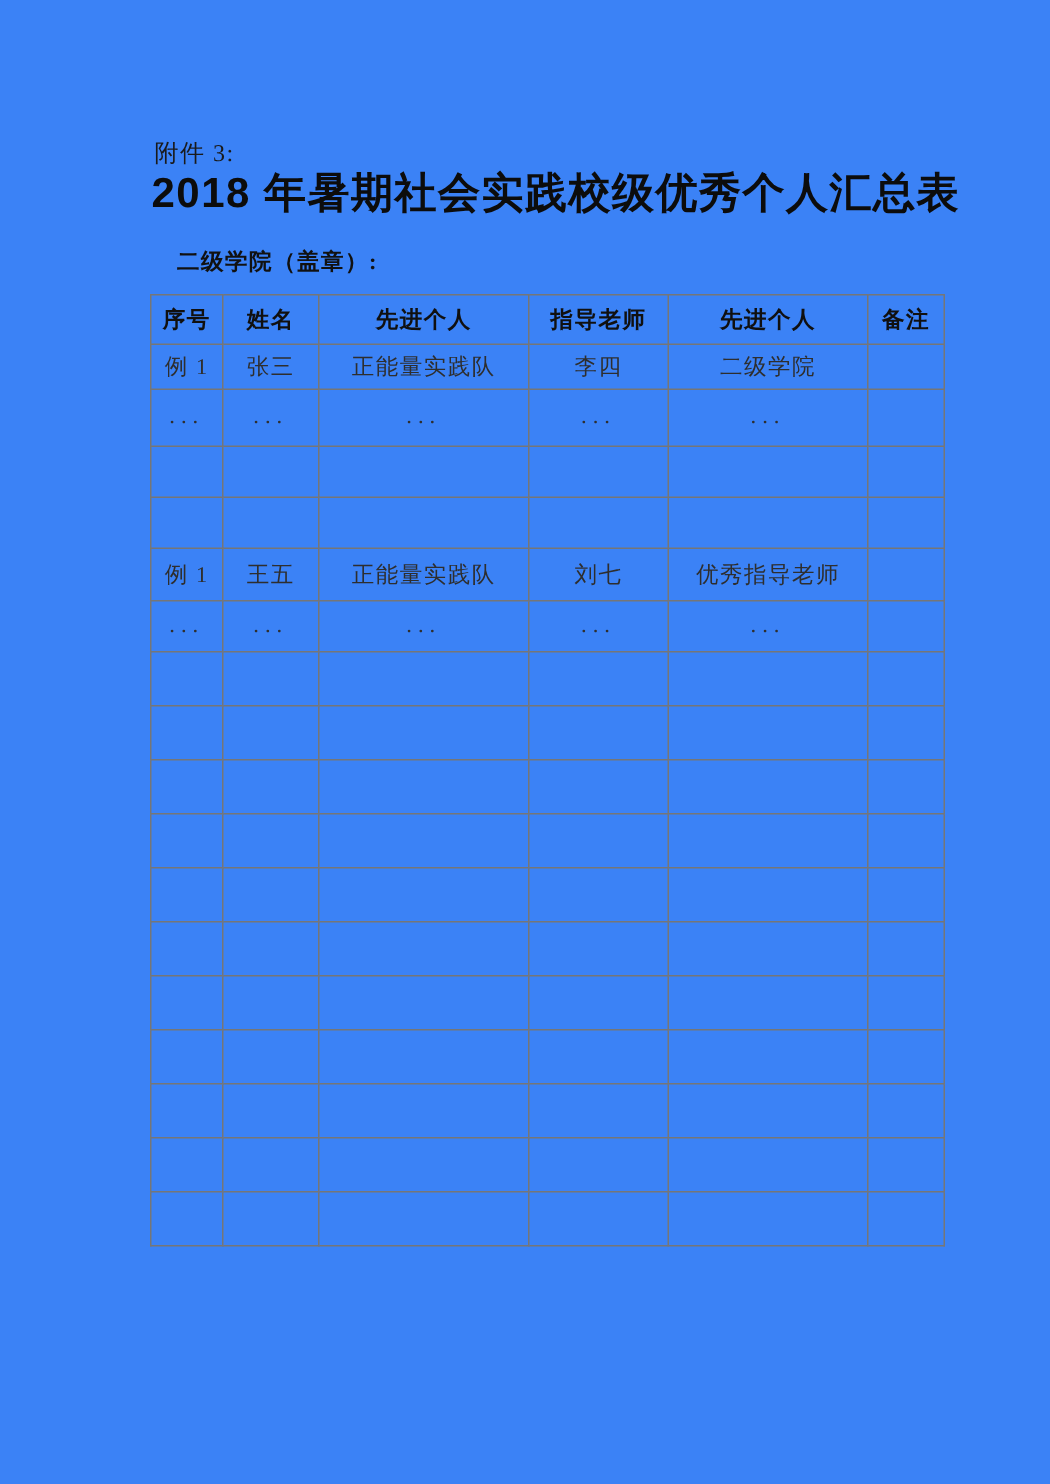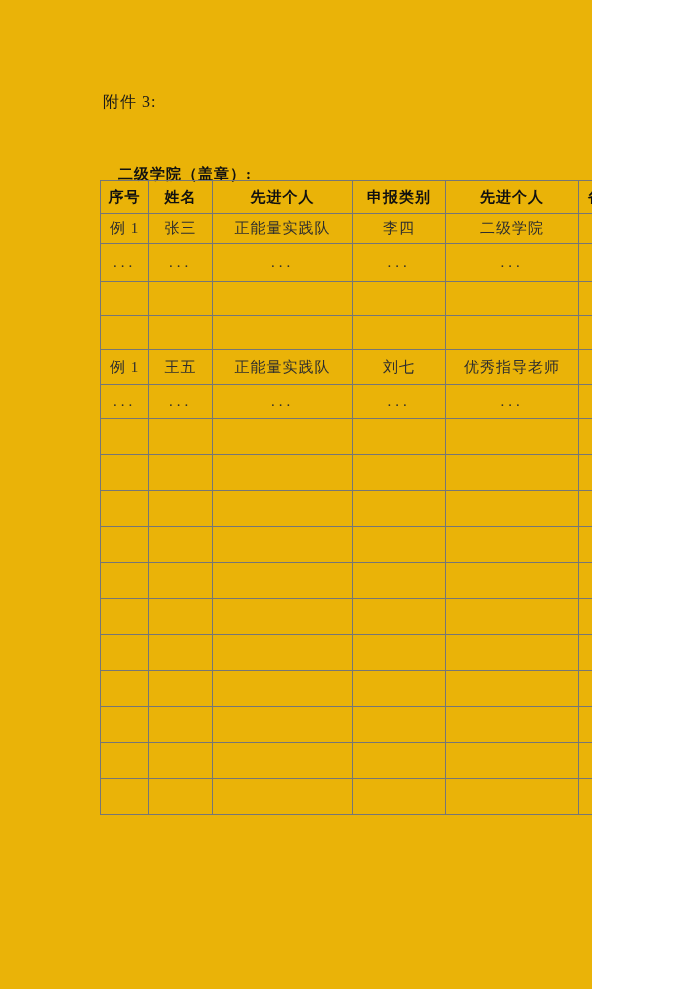--- a/index.html
+++ b/index.html
@@ -2,23 +2,23 @@
 <html><head>
 <meta charset="utf-8">
 <style>
   html, body {
     margin: 0;
     padding: 0;
     background: #ffffff;
   }
   .page {
     position: relative;
-    width: 592px;
+    width: 700px;
     height: 989px;
-    background: #eab308;
+    background: #3b82f6;
     overflow: hidden;
     font-family: "Liberation Serif", serif;
   }
   .attachment-label {
     position: absolute;
     left: 103px;
     top: 92px;
     font-size: 16px;
     color: #1a1a1a;
     letter-spacing: 1px;
@@ -44,21 +44,21 @@
     font-size: 15px;
     font-weight: 700;
     color: #111111;
     letter-spacing: 1px;
     font-family: "Liberation Serif", serif;
     margin-left: 15px;
   }
   table.summary {
     position: absolute;
     left: 100px;
-    top: 180px;
+    top: 196px;
     border-collapse: collapse;
     table-layout: fixed;
     width: 529px;
     padding-left: 24px;
   }
   table.summary, table.summary th, table.summary td {
     border: 1px solid #767676;
   }
   table.summary th, table.summary td {
     padding: 0 1px;
@@ -85,38 +85,39 @@
   table.summary tbody tr:nth-child(6) { height: 34px; }
   table.summary td.dots { letter-spacing: 4px; }
 </style>
 </head>
 <body>
 
 <div class="page">
 
   <div class="attachment-label">附件 3:</div>
 
+  <h1 class="doc-title">2018 年暑期社会实践校级优秀个人汇总表</h1>
 
   <div class="college-label">二级学院（盖章）:</div>
 
   <table class="summary">
     <colgroup>
         <col style="width: 48px;">
         <col style="width: 64px;">
         <col style="width: 140px;">
         <col style="width: 93px;">
         <col style="width: 133px;">
         <col style="width: 51px;">
       </colgroup>
     <thead>
       <tr>
         <th>序号</th>
         <th>姓名</th>
         <th>先进个人</th>
-        <th>申报类别</th>
+        <th>指导老师</th>
         <th>先进个人</th>
         <th>备注</th>
       </tr>
     </thead>
     <tbody>
         <tr>
           <td>例 1</td>
           <td>张三</td>
           <td>正能量实践队</td>
           <td>李四</td>

